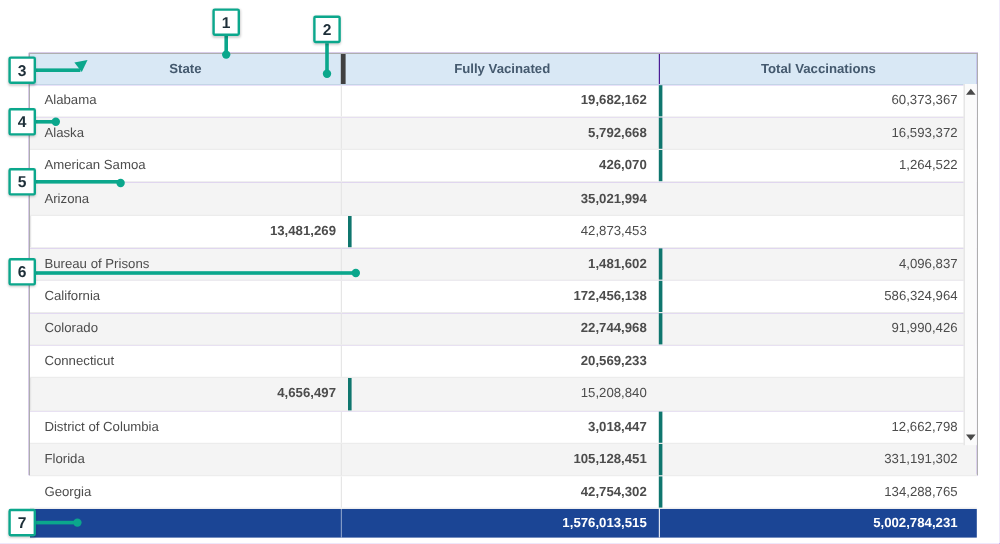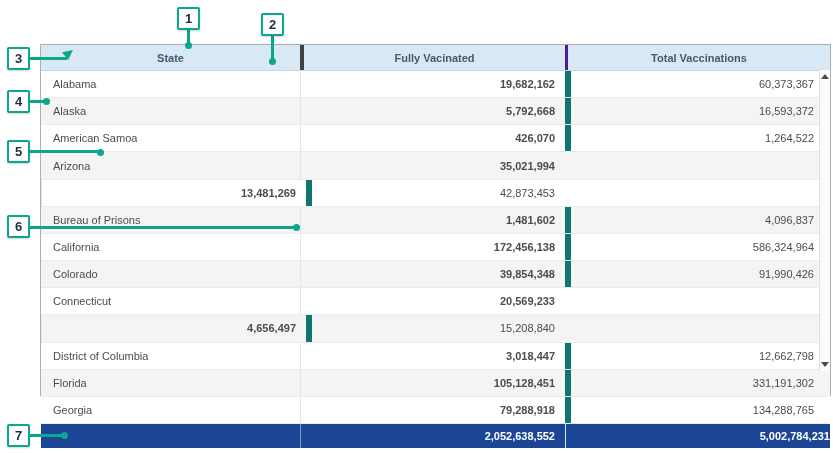--- a/index.html
+++ b/index.html
@@ -3,51 +3,51 @@
 <meta charset="utf-8">
 <style>
   html,body { margin:0; padding:0; background:#ffffff; }
   .stage {
     position:relative; width:833px; height:453px; background:#ffffff;
     font-family:"Liberation Sans", sans-serif; overflow:hidden;
   }
 
   
   .table-wrap {
-    position:absolute; left:40px; top:44px; width:791px; height:352px;
+    position:absolute; left:24px; top:44px; width:791px; height:352px;
     border:1px solid #aeaeae; box-sizing:border-box; background:#6d28d9;
   }
   .thead { display:flex; height:25px; background:#d9e8f5; border-bottom:1px solid #c3d5e6; }
   .th {
     box-sizing:border-box; display:flex; align-items:center; justify-content:center;
     font-size:11px; font-weight:700; color:#44596e; cursor:pointer;
   }
   .th.c1 { width:259px; }
   .th.c2 { width:265px; border-left:4px solid #404040; }
-  .th.c3 { width:265px; border-left:3px solid #4c1d95; }
+  .th.c3 { width:265px; border-left:1px solid #4c1d95; }
 
   .tbody { display:flex; flex-direction:column; height:353px; }
   .tr { display:flex; flex:1; background:#ffffff; border-bottom:1px solid #ececec; box-sizing:border-box; }
   .tr.alt { background:#f4f4f4; }
   .td {
     box-sizing:border-box; display:flex; align-items:center;
     font-size:11px; color:#4c4c4c; overflow:hidden; white-space:nowrap;
   }
   .td.c1 { width:259px; padding-left:12px; }
   .td.c2 { width:265px; justify-content:flex-end; padding-right:10px; border-left:1px solid #e6e6e6;font-weight:bold; }
-  .td.c3 { width:265px; justify-content:flex-end; padding-right:16px; border-left:6px solid #0f766e; }
+  .td.c3 { width:265px; justify-content:flex-end; padding-right:16px; border-left:3px solid #0f766e; }
 
   .tfoot { display:flex; height:24px; background:#1b4595; align-items:stretch; }
   .tf {
     box-sizing:border-box; display:flex; align-items:center;
     font-size:11px; font-weight:700; color:#ffffff; white-space:nowrap;
   }
   .tf.c1 { width:259px; }
   .tf.c2 { width:265px; justify-content:flex-end; padding-right:10px; border-left:1px solid rgba(255,255,255,.45); }
-  .tf.c3 { width:265px; justify-content:flex-end; border-left:1px solid rgba(255,255,255,.85); }
+  .tf.c3 { width:265px; justify-content:flex-end; padding-right:16px; border-left:1px solid rgba(255,255,255,.85); }
 
   
   .scrollbar {
     position:absolute; top:25px; right:0; bottom:24px; width:11px;
     background:#fbfbfb; border-left:1px solid #e0e0e0; box-sizing:border-box;
   }
   .sb-up, .sb-down {
     position:absolute; left:50%; transform:translateX(-50%);
     width:0; height:0; border-left:4px solid transparent; border-right:4px solid transparent;
   }
@@ -140,21 +140,21 @@
     <div class="td c2">1,481,602</div>
     <div class="td c3">4,096,837</div>
   </div>
         <div class="tr">
     <div class="td c1">California</div>
     <div class="td c2">172,456,138</div>
     <div class="td c3">586,324,964</div>
   </div>
         <div class="tr alt">
     <div class="td c1">Colorado</div>
-    <div class="td c2">39,854,348</div>
+    <div class="td c2">22,744,968</div>
     <div class="td c3">91,990,426</div>
   </div>
         <div class="tr">
     <div class="td c1">Connecticut</div>
     <div class="td c2">20,569,233</div>
   </div>
         <div class="tr alt">
     <div class="td c2">4,656,497</div>
     <div class="td c3">15,208,840</div>
   </div>
@@ -163,28 +163,28 @@
     <div class="td c2">3,018,447</div>
     <div class="td c3">12,662,798</div>
   </div>
         <div class="tr alt">
     <div class="td c1">Florida</div>
     <div class="td c2">105,128,451</div>
     <div class="td c3">331,191,302</div>
   </div>
         <div class="tr">
     <div class="td c1">Georgia</div>
-    <div class="td c2">79,288,918</div>
+    <div class="td c2">42,754,302</div>
     <div class="td c3">134,288,765</div>
   </div>
       </div>
 
     <div class="tfoot">
       <div class="tf c1"></div>
-      <div class="tf c2">2,052,638,552</div>
+      <div class="tf c2">1,576,013,515</div>
       <div class="tf c3">5,002,784,231</div>
     </div>
 
     <div class="scrollbar">
       <div class="sb-up"></div>
       <div class="sb-down"></div>
     </div>
   </div>
 
   <div class="co-box b1">1</div>

